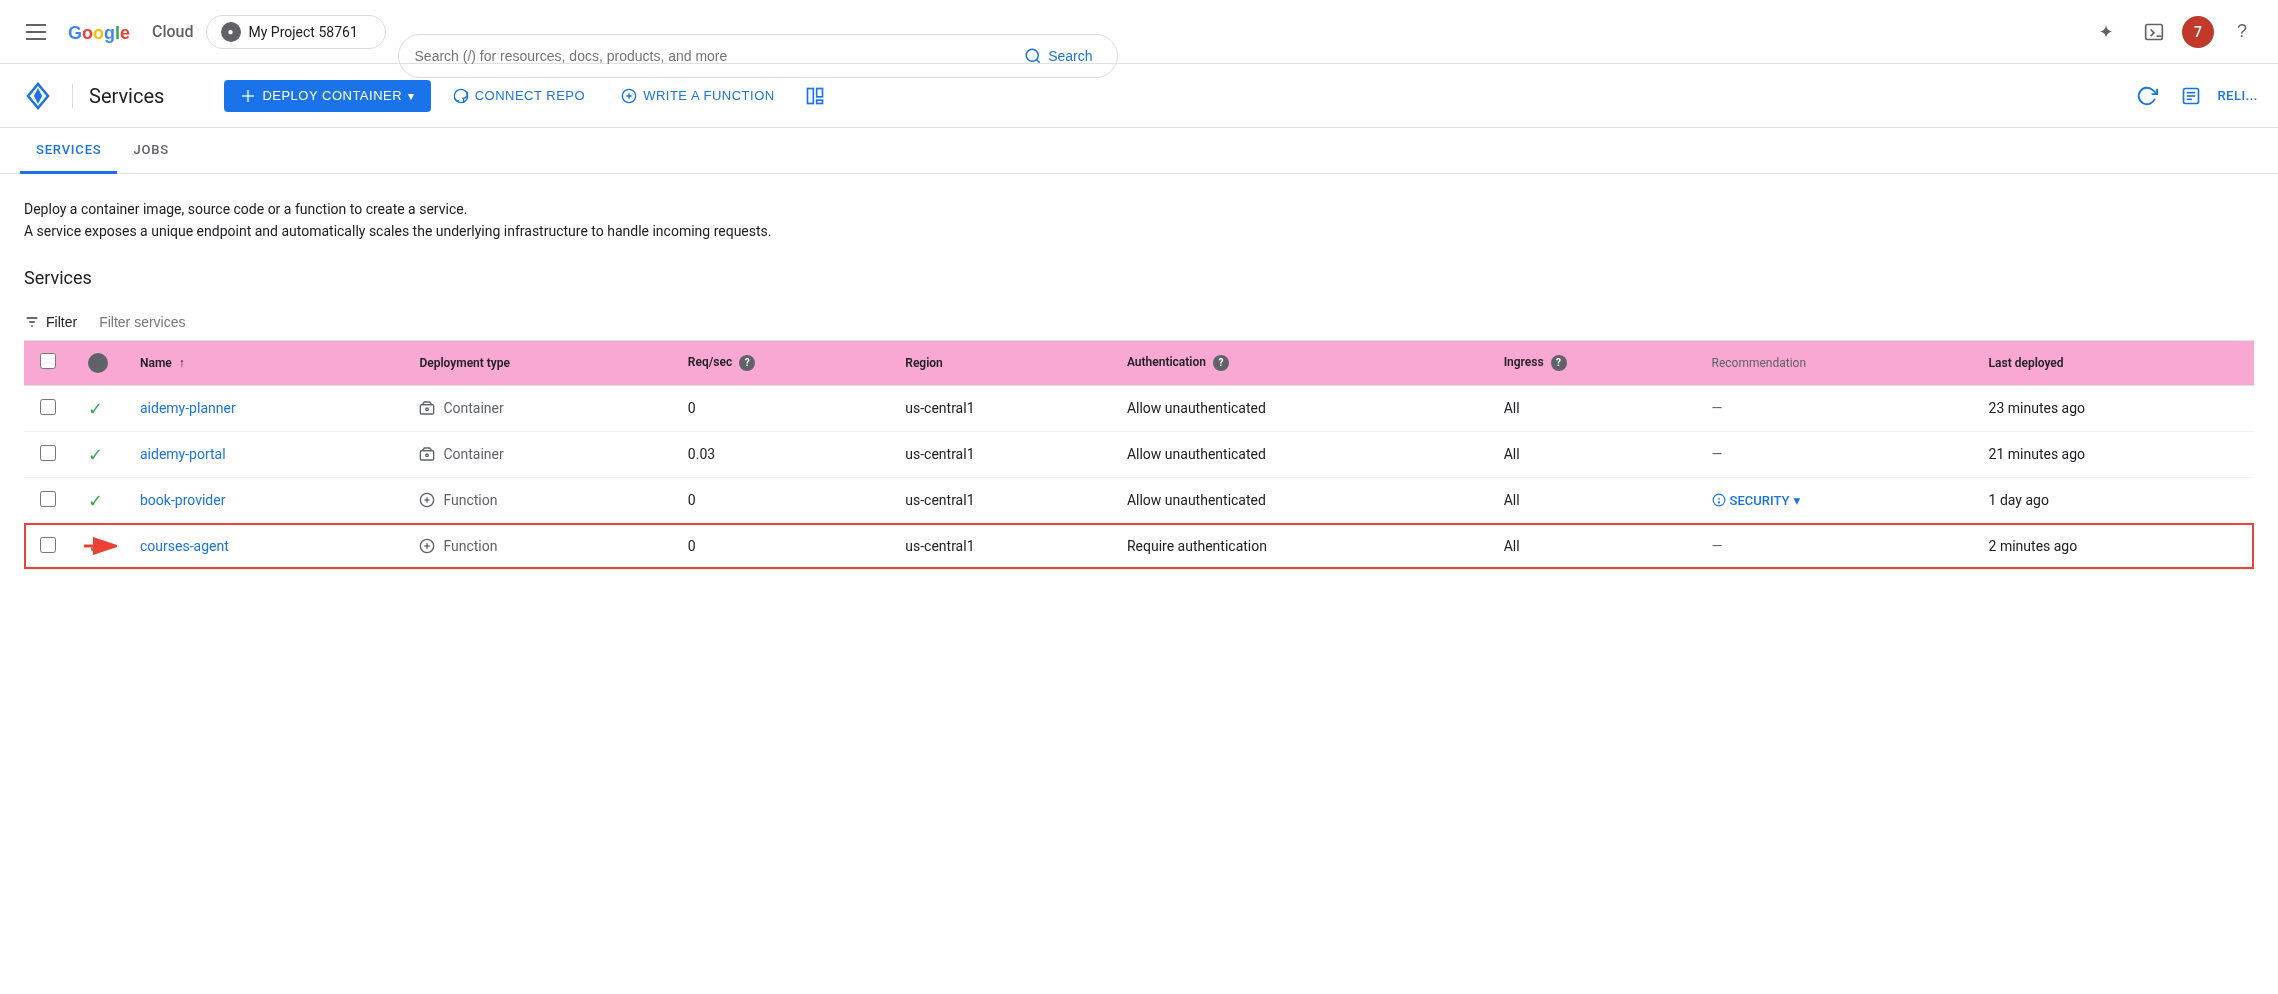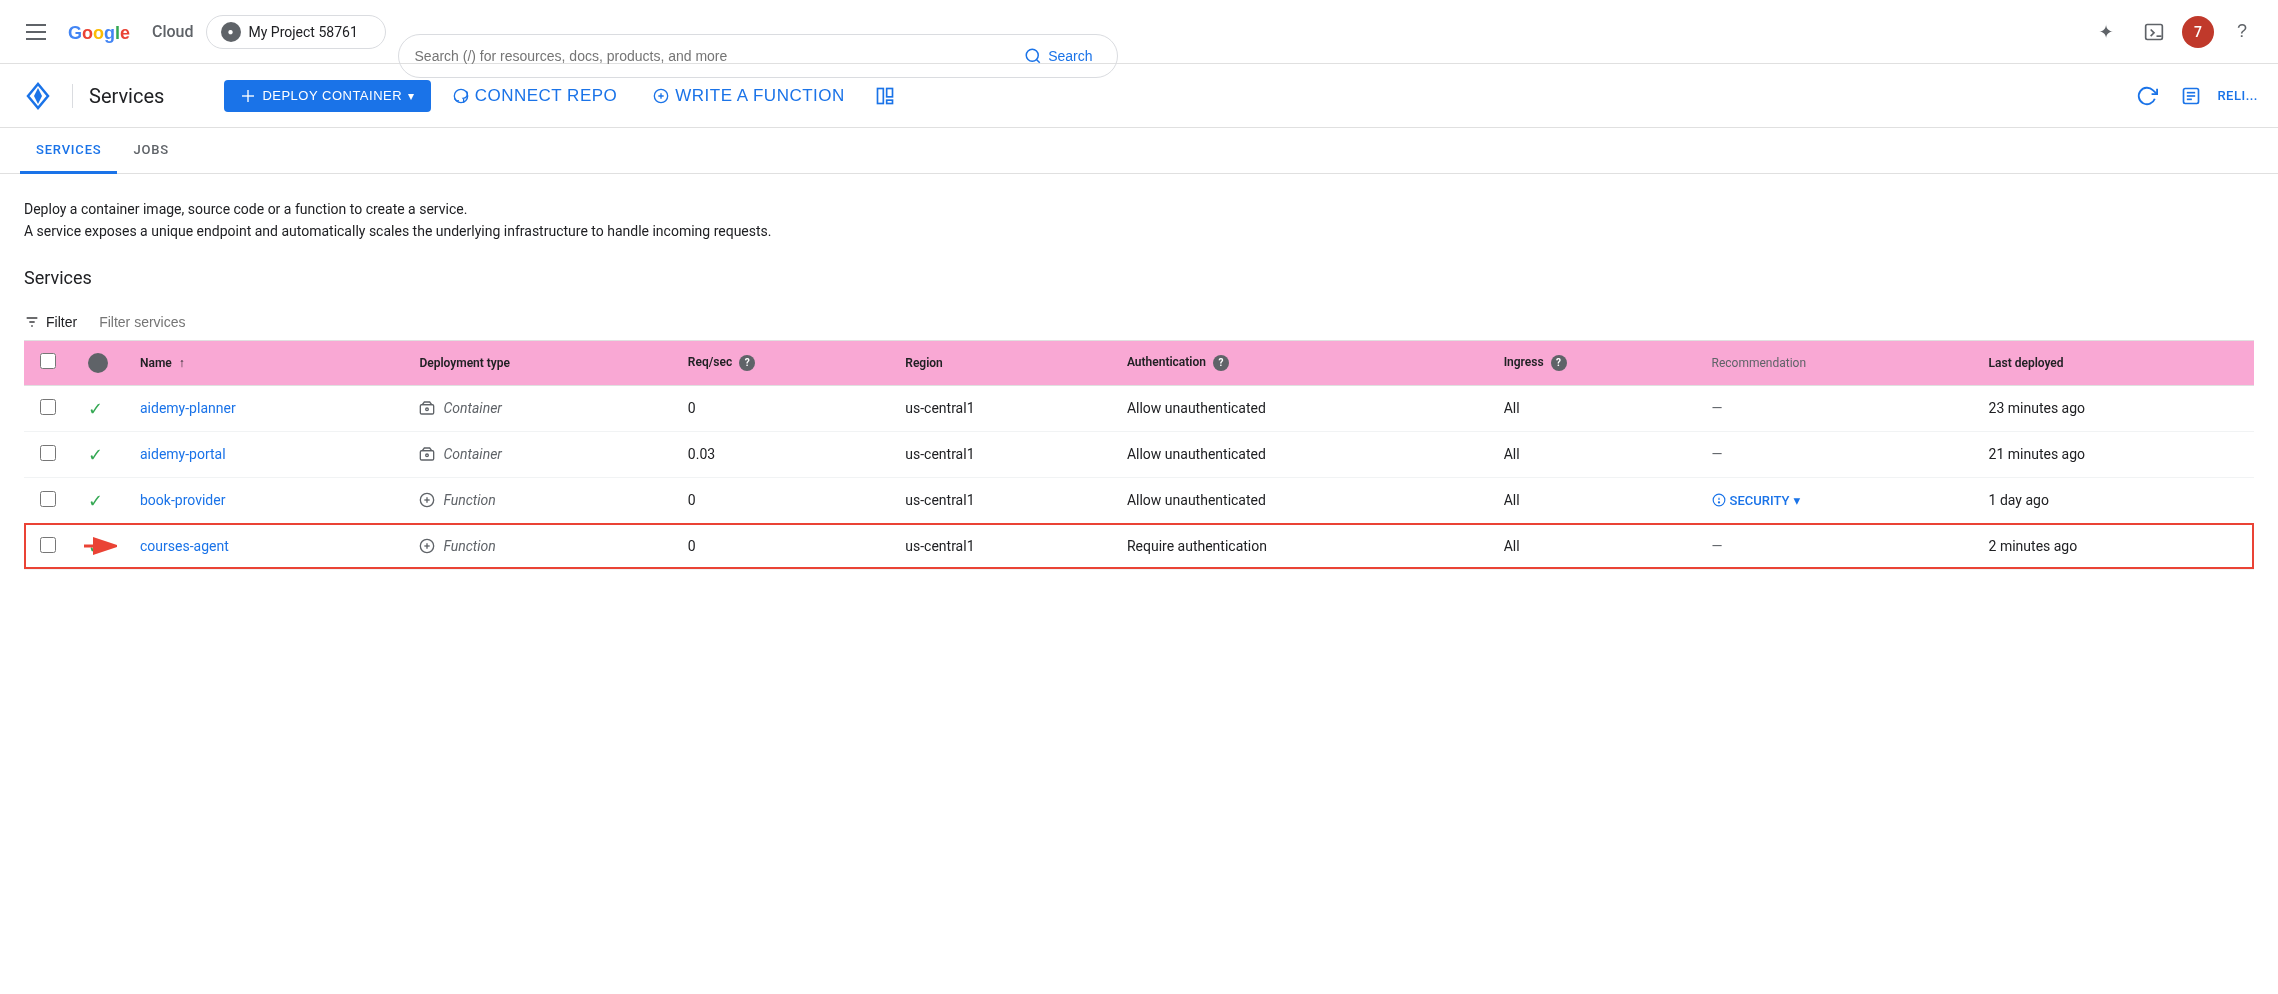--- a/index.html
+++ b/index.html
@@ -52,21 +52,21 @@
     .btn-deploy {
       display: flex; align-items: center; gap: 6px;
       background: #1a73e8; color: white;
       border: none; border-radius: 4px;
       padding: 8px 16px; cursor: pointer; font-size: 13px; font-weight: 500; letter-spacing: 0.5px;
     }
     .btn-outline {
       display: flex; align-items: center; gap: 6px;
       background: none; color: #1a73e8;
       border: none; border-radius: 4px;
-      padding: 8px 14px; cursor: pointer; font-size: 17px; font-weight: 500; letter-spacing: 0.5px;
+      padding: 8px 14px; cursor: pointer; font-size: 13px; font-weight: 500; letter-spacing: 0.5px;
     }
     .btn-icon { width: 36px; height: 36px; border-radius: 50%; border: none; background: none; cursor: pointer; display: flex; align-items: center; justify-content: center; color: #1a73e8; font-size: 20px; }
     .service-nav-right { margin-left: auto; display: flex; align-items: center; gap: 8px; }
 
     
     .tabs { display: flex; border-bottom: 1px solid #e0e0e0; padding: 0 20px; }
     .tab {
       padding: 14px 16px; font-size: 13px; font-weight: 500; cursor: pointer;
       color: #5f6368; letter-spacing: 0.8px; text-transform: uppercase;
       border-bottom: 3px solid transparent; margin-bottom: -1px;
@@ -92,21 +92,21 @@
       padding: 12px 16px; text-align: left; font-size: 12px; font-weight: 600;
       color: #202124; background: #f9a8d4; border-bottom: 1px solid #e0e0e0;
       white-space: nowrap;
     }
     thead th:first-child { width: 40px; }
     thead th:nth-child(2) { width: 40px; }
     tbody tr { border-bottom: 1px solid #f1f3f4; }
     tbody td { padding: 12px 16px; font-size: 14px; color: #202124; vertical-align: middle; }
     .service-link { color: #1a73e8; text-decoration: none; cursor: pointer; }
     .status-ok { color: #34A853; font-size: 18px; }
-    .deploy-type { display: flex; align-items: flex-start; gap: 8px; color: #5f6368; font-style: italic; }
+    .deploy-type { display: flex; align-items: flex-start; gap: 8px; color: #5f6368; }
     .info-icon { width: 16px; height: 16px; border-radius: 50%; background: #5f6368; color: white; font-size: 10px; font-weight: 700; display: inline-flex; align-items: center; justify-content: center; cursor: pointer; margin-left: 4px; vertical-align: middle; }
     .security-badge { display: flex; align-items: center; gap: 4px; color: #1a73e8; font-size: 13px; font-weight: 500; }
     .dash { color: #5f6368; }
     .checkbox-cell { text-align: center; }
     input[type="checkbox"] { width: 16px; height: 16px; cursor: pointer; }
 
     
     .chevron { font-size: 12px; }
   </style>
 </head>

